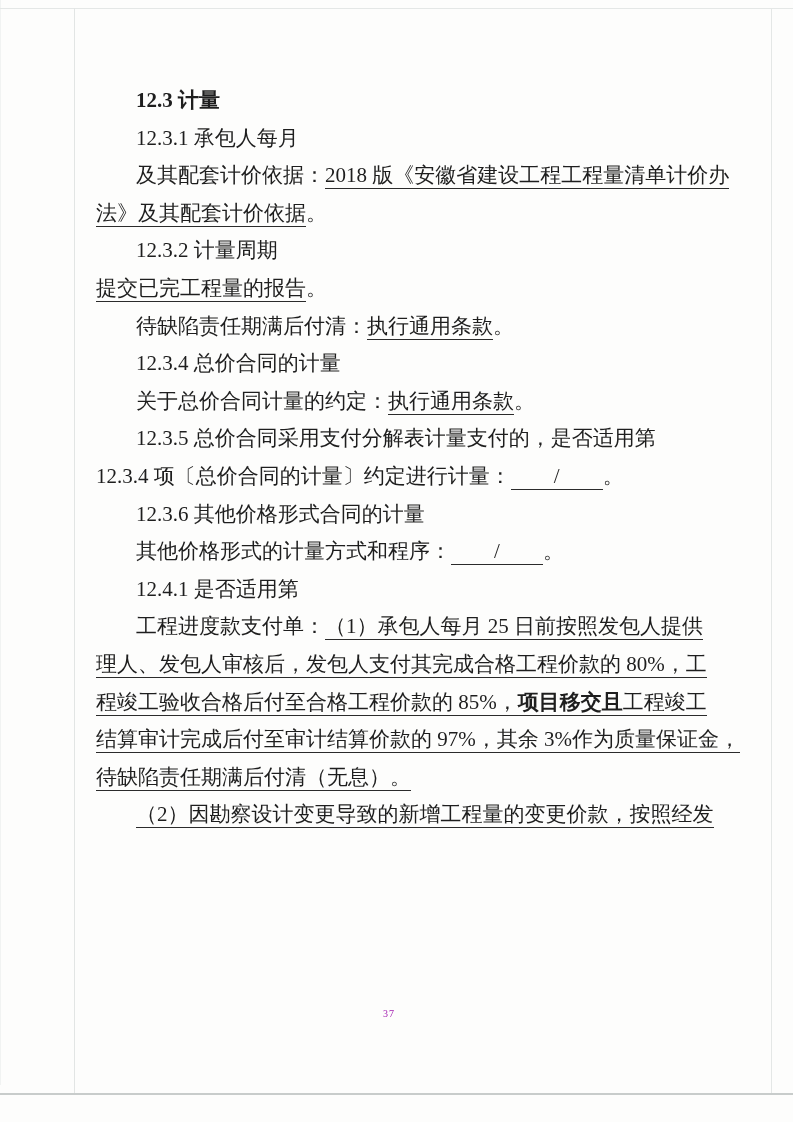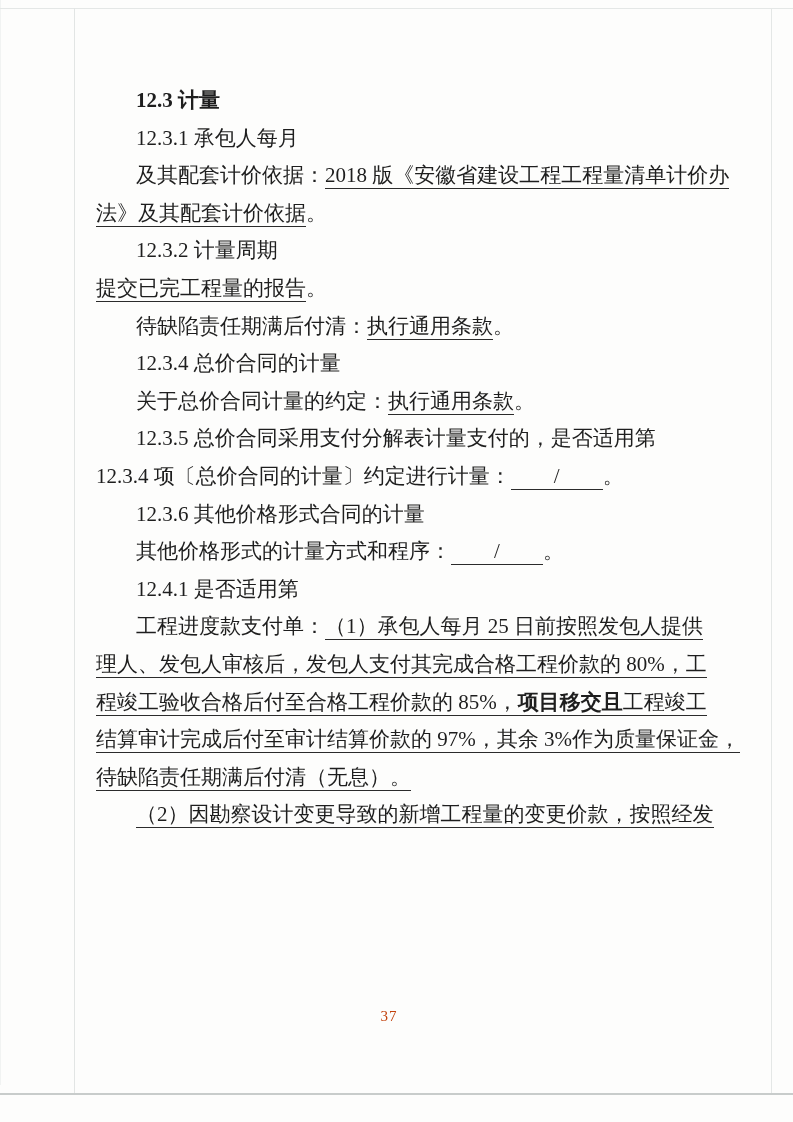--- a/index.html
+++ b/index.html
@@ -22,21 +22,21 @@
   .line { white-space:nowrap; height:37.6px; }
   .line.indent { padding-left:40px; }
   .seg.b { font-weight:700; }
   .seg.u { border-bottom:1.6px solid #2b2b2b; padding-bottom:1px; }
   .seg.blank {
     display:inline-block; width:92px; text-align:center;
     border-bottom:1.6px solid #2b2b2b; line-height:normal; padding-bottom:0;
   }
   .pagenum {
     position:absolute; left:96px; top:1008px; width:586px;
-    text-align:center; font-size:15px; color:#c2410c; letter-spacing:1px;
+    text-align:center; font-size:10px; color:#a21caf; letter-spacing:1px;
   }
 </style>
 </head>
 <body>
 
 <div class="scan">
   <div class="edge edge-top"></div>
   <div class="edge edge-left"></div>
   <div class="edge edge-right"></div>
   <div class="fold"></div>

